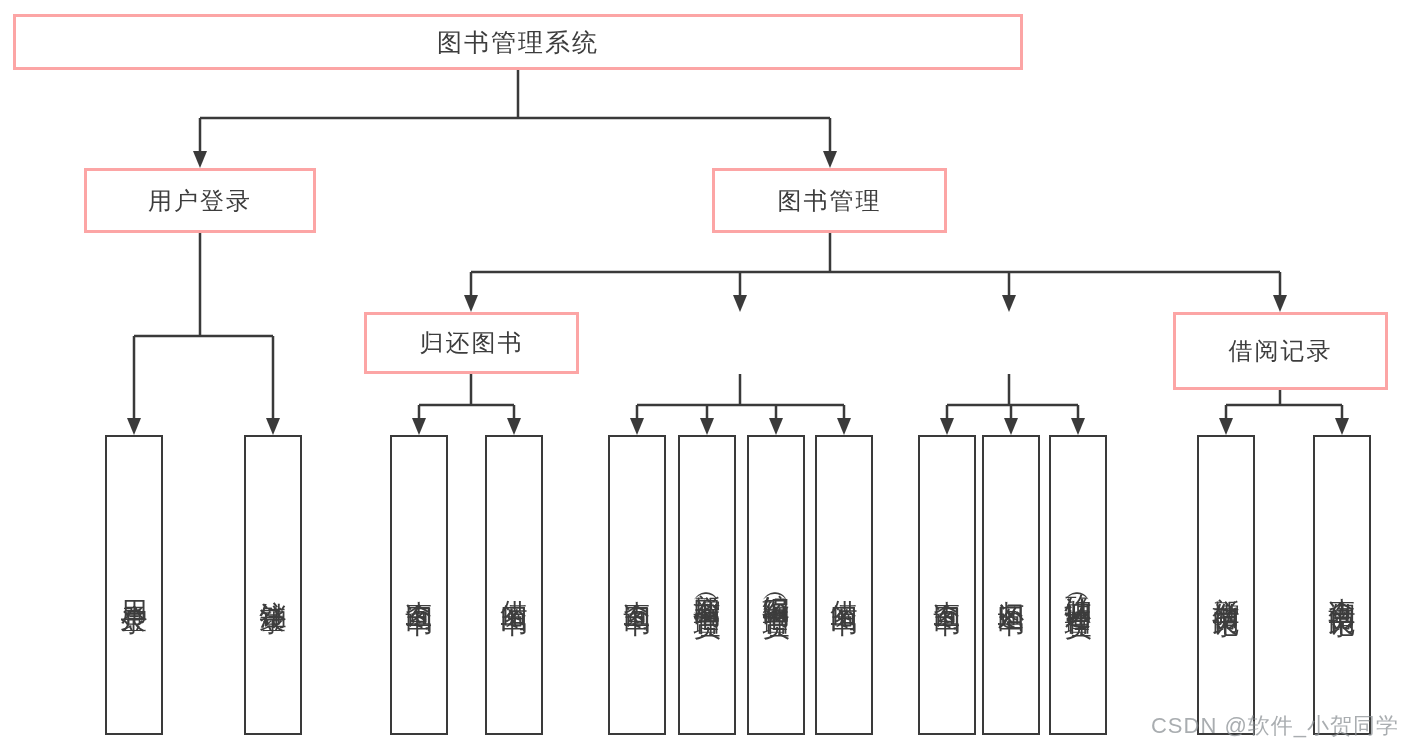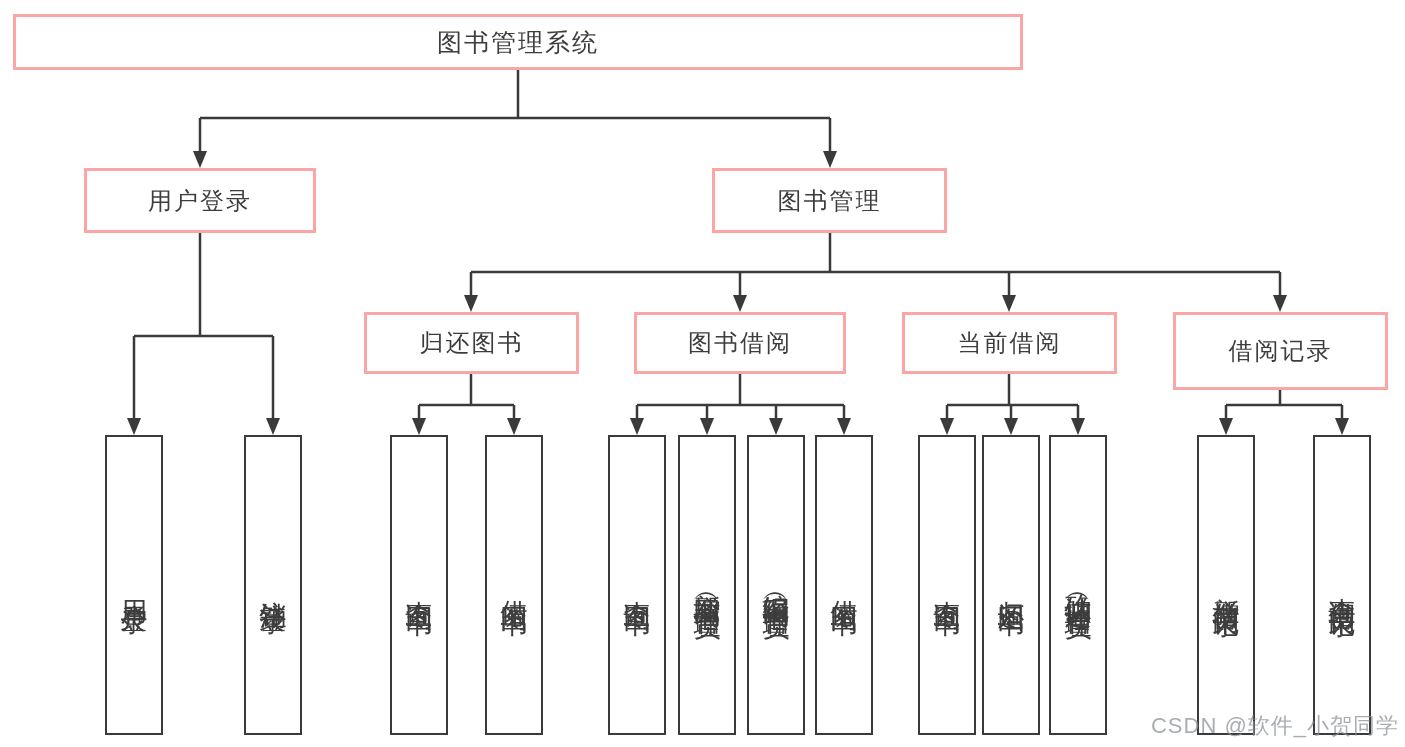--- a/index.html
+++ b/index.html
@@ -72,22 +72,20 @@
       <polygon points="1335,418 1349,418 1342,435"></polygon>
     </g>
   </svg>
 
   <div class="node root" style="left:13px;top:14px;width:1010px;height:56px">图书管理系统</div>
 
   <div class="node" style="left:84px;top:168px;width:232px;height:65px">用户登录</div>
   <div class="node" style="left:712px;top:168px;width:235px;height:65px">图书管理</div>
 
   <div class="node" style="left:364px;top:312px;width:215px;height:62px">归还图书</div>
-  <div class="node" style="left:634px;top:312px;width:212px;height:62px">图书借阅</div>
-  <div class="node" style="left:902px;top:312px;width:215px;height:62px">当前借阅</div>
   <div class="node" style="left:1173px;top:312px;width:215px;height:78px">借阅记录</div>
 
   <div class="leaf" style="left:105px;top:435px;width:58px;height:300px">用户登录</div>
   <div class="leaf" style="left:244px;top:435px;width:58px;height:300px">注销登录</div>
 
   <div class="leaf" style="left:390px;top:435px;width:58px;height:300px">查询图书</div>
   <div class="leaf" style="left:485px;top:435px;width:58px;height:300px">借阅图书</div>
 
   <div class="leaf" style="left:608px;top:435px;width:58px;height:300px">查询图书</div>
   <div class="leaf" style="left:678px;top:435px;width:58px;height:300px">新增图书（管理员）</div>

